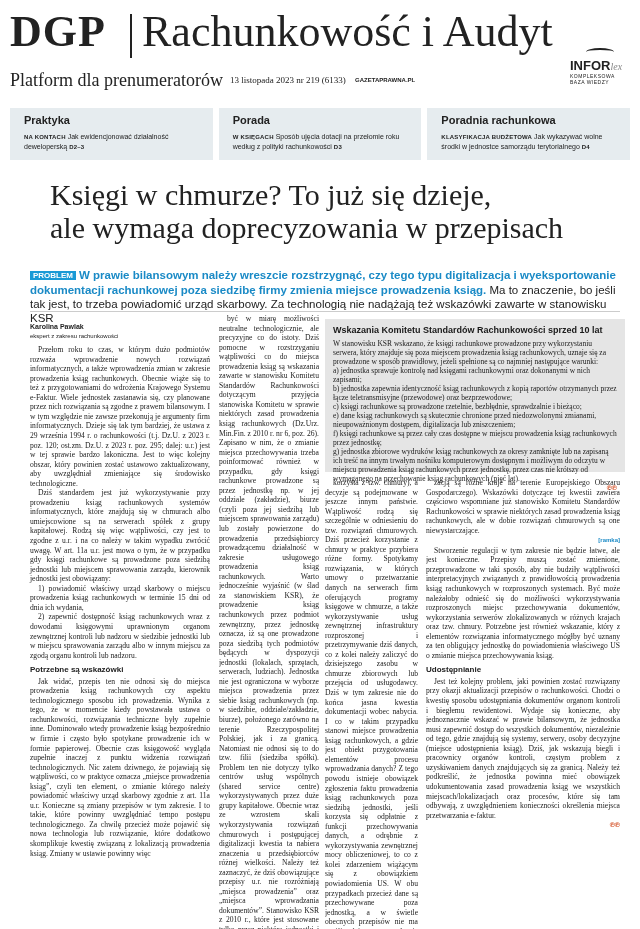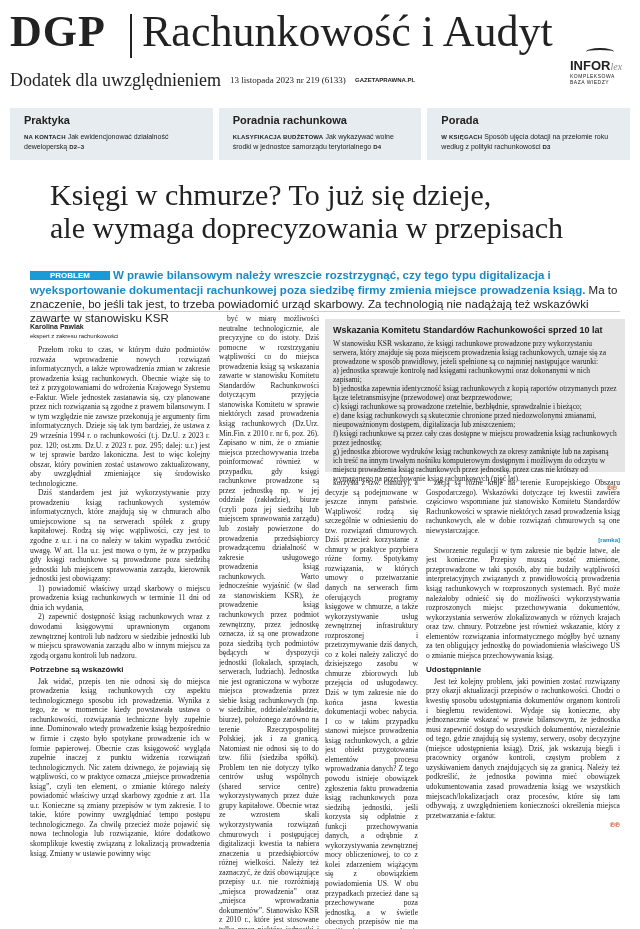--- a/index.html
+++ b/index.html
@@ -17,21 +17,21 @@
 .infor-logo i{font-family:"Liberation Serif",serif;font-weight:normal;color:#888;font-size:10px}
 .infor-tag{font-family:"Liberation Sans",sans-serif;font-size:5px;line-height:6px;color:#222;letter-spacing:.5px}
 .infor-book{width:28px;height:8px;margin:0 auto 2px;border-top:2px solid #222;border-radius:50% 50% 0 0}
 .topnav{position:absolute;left:10px;top:108px;right:10px;height:52px;display:flex;gap:6px}
 .nav-box{flex:1;background:#e6ecef;padding:6px 14px}
 .nav-title{font-family:"Liberation Sans",sans-serif;font-size:11px;font-weight:bold;color:#222;margin-bottom:6px}
 .nav-desc{font-family:"Liberation Sans",sans-serif;font-size:7px;line-height:9px;color:#222}
 .nav-desc b{font-size:6px;letter-spacing:.2px}
 .headline{position:absolute;left:50px;top:178px;width:580px;font-family:"Liberation Serif",serif;font-size:30px;line-height:33px;color:#222}
 .lead{position:absolute;left:30px;top:268px;width:590px;font-family:"Liberation Sans",sans-serif;font-size:11.5px;line-height:14px;color:#222}
-.tag-problem{background:#1a9ad6;color:#fff;font-size:8px;font-weight:bold;padding:0 20px;margin-right:3px;vertical-align:1px}
+.tag-problem{background:#1a9ad6;color:#fff;font-size:8px;font-weight:bold;padding:0 3px;margin-right:3px;vertical-align:1px}
 .lead-strong{color:#1a8ac6;font-weight:bold}
 .lead-rule{position:absolute;left:30px;top:311px;width:590px;height:1px;background:#ccc}
 .col{position:absolute;font-family:"Liberation Serif",serif;font-size:7.6px;line-height:9.55px;text-align:justify;color:#222}
 .col p{text-indent:8px}
 .col h4{font-family:"Liberation Sans",sans-serif;font-size:8px;font-weight:bold;margin:5px 0 2px}
 .author{font-family:"Liberation Sans",sans-serif;font-size:7px;font-weight:bold}
 .author-role{font-family:"Liberation Sans",sans-serif;font-size:6px;margin-bottom:4px}
 .col1{left:30px;top:322px;width:180px}
 .col2{left:219px;top:314px;width:190px}
 .col3{left:219px;top:478px;width:190px}
@@ -46,62 +46,62 @@
 </head>
 <body>
 
 <div class="masthead">
   <div class="dgp">DGP</div>
   <div class="mast-sep"></div>
   <div class="section-title">Rachunkowość i Audyt</div>
 </div>
 
 <div class="subline">
-  <div class="sub-text">Dodatek dla uwzględnieniem</div>
+  <div class="sub-text">Platform dla prenumeratorów</div>
   <div class="issue">13 listopada 2023 nr 219 (6133)</div>
   <div class="site">GAZETAPRAWNA.PL</div>
   <div class="infor">
     <div class="infor-book"></div>
     <div class="infor-logo"><span>INFOR</span><i>lex</i></div>
     <div class="infor-tag">KOMPLEKSOWA</div>
     <div class="infor-tag">BAZA WIEDZY</div>
   </div>
 </div>
 
 <div class="topnav">
   <div class="nav-box">
     <div class="nav-title">Praktyka</div>
     <div class="nav-desc"><b>NA KONTACH</b> <span>Jak ewidencjonować działalność deweloperską</span> <b>D2–3</b></div>
   </div>
   <div class="nav-box">
+    <div class="nav-title">Porada</div>
+    <div class="nav-desc"><b>W KSIĘGACH</b> <span>Sposób ujęcia dotacji na przełomie roku według z polityki rachunkowości</span> <b>D3</b></div>
+  </div>
+  <div class="nav-box">
     <div class="nav-title">Poradnia rachunkowa</div>
     <div class="nav-desc"><b>KLASYFIKACJA BUDŻETOWA</b> <span>Jak wykazywać wolne środki w jednostce samorządu terytorialnego</span> <b>D4</b></div>
-  </div>
-  <div class="nav-box">
-    <div class="nav-title">Porada</div>
-    <div class="nav-desc"><b>W KSIĘGACH</b> <span>Sposób ujęcia dotacji na przełomie roku według z polityki rachunkowości</span> <b>D3</b></div>
   </div>
 </div>
 
 <div class="headline">
   <div>Księgi w chmurze? To już się dzieje,</div>
   <div>ale wymaga doprecyzowania w przepisach</div>
 </div>
 
 <div class="lead">
   <span class="tag-problem">PROBLEM</span><span class="lead-strong">W prawie bilansowym należy wreszcie rozstrzygnąć, czy tego typu digitalizacja i wyeksportowanie dokumentacji rachunkowej poza siedzibę firmy zmienia miejsce prowadzenia ksiąg.</span><span> Ma to znaczenie, bo jeśli tak jest, to trzeba powiadomić urząd skarbowy. Za technologią nie nadążają też wskazówki zawarte w stanowisku KSR</span>
 </div>
 <div class="lead-rule"></div>
 
 <div class="col col1">
   <div class="author">Karolina Pawlak</div>
   <div class="author-role">ekspert z zakresu rachunkowości</div>
   <p>Przełom roku to czas, w którym dużo podmiotów rozważa wprowadzenie nowych rozwiązań informatycznych, a także wprowadzenia zmian w zakresie prowadzenia ksiąg rachunkowych. Obecnie wiąże się to też z przygotowaniami do wdrożenia Krajowego Systemu e-Faktur. Wiele jednostek zastanawia się, czy planowane przez nich rozwiązania są zgodne z prawem bilansowym. I w tym względzie nie zawsze przekonują je argumenty firm informatycznych. Dzieje się tak tym bardziej, że ustawa z 29 września 1994 r. o rachunkowości (t.j. Dz.U. z 2023 r. poz. 120; ost.zm. Dz.U. z 2023 r. poz. 295; dalej: u.r.) jest w tej sprawie bardzo lakoniczna. Jest to więc kolejny obszar, który powinien zostać ustawowo zaktualizowany, aby uwzględniał zmieniające się środowisko technologiczne.</p>
   <p>Dziś standardem jest już wykorzystywanie przy prowadzeniu ksiąg rachunkowych systemów informatycznych, które znajdują się w chmurach albo umiejscowione są na serwerach spółek z grupy kapitałowej. Rodzą się więc wątpliwości, czy jest to zgodne z u.r. i na co należy w takim wypadku zwrócić uwagę. W art. 11a u.r. jest mowa o tym, że w przypadku gdy księgi rachunkowe są prowadzone poza siedzibą jednostki lub miejscem sprawowania zarządu, kierownik jednostki jest obowiązany:</p>
-  <p>1) powiadomić właściwy urząd skarbowy o miejscu prowadzenia ksiąg rachunkowych w terminie 11 dni od dnia ich wydania,</p>
+  <p>1) powiadomić właściwy urząd skarbowy o miejscu prowadzenia ksiąg rachunkowych w terminie 15 dni od dnia ich wydania,</p>
   <p>2) zapewnić dostępność ksiąg rachunkowych wraz z dowodami księgowymi uprawnionym organom zewnętrznej kontroli lub nadzoru w siedzibie jednostki lub w miejscu sprawowania zarządu albo w innym miejscu za zgodą organu kontroli lub nadzoru.</p>
   <h4>Potrzebne są wskazówki</h4>
   <p>Jak widać, przepis ten nie odnosi się do miejsca prowadzenia ksiąg rachunkowych czy aspektu technologicznego sposobu ich prowadzenia. Wynika z tego, że w momencie kiedy powstawała ustawa o rachunkowości, rozwiązania techniczne były zupełnie inne. Dominowało wtedy prowadzenie ksiąg bezpośrednio w firmie i często było spotykane prowadzenie ich w formie papierowej. Obecnie czas księgowość wygląda zupełnie inaczej z punktu widzenia rozwiązań technologicznych. Nic zatem dziwnego, że pojawiają się wątpliwości, co w praktyce oznacza „miejsce prowadzenia ksiąg”, czyli ten element, o zmianie którego należy powiadomić właściwy urząd skarbowy zgodnie z art. 11a u.r. Konieczne są zmiany przepisów w tym zakresie. I to takie, które powinny uwzględniać tempo postępu technologicznego. Za chwilę przecież może pojawić się nowa technologia lub rozwiązanie, które dodatkowo skomplikuje kwestię związaną z lokalizacją prowadzenia ksiąg. Zmiany w ustawie powinny więc</p>
 </div>
 
 <div class="col col2" style="width:100px;height:160px;overflow:hidden">
 </div>
 <div class="col" style="left:219px;top:314px;width:100px;height:160px;overflow:hidden">
   <p>być w miarę możliwości neutralne technologicznie, ale precyzyjne co do istoty. Dziś pomocne w rozstrzyganiu wątpliwości co do miejsca prowadzenia ksiąg są wskazania zawarte w stanowisku Komitetu Standardów Rachunkowości dotyczącym przyjęcia stanowiska Komitetu w sprawie niektórych zasad prowadzenia ksiąg rachunkowych (Dz.Urz. Min.Fin. z 2010 r. nr 6, poz. 26). Zapisano w nim, że o zmianie miejsca przechowywania trzeba poinformować również w przypadku, gdy księgi rachunkowe prowadzone są przez jednostkę np. w jej oddziale (zakładzie), biurze (czyli poza jej siedzibą lub miejscem sprawowania zarządu) lub zostały powierzone do prowadzenia przedsiębiorcy prowadzącemu działalność w zakresie usługowego prowadzenia ksiąg rachunkowych. Warto jednocześnie wyjaśnić (w ślad za stanowiskiem KSR), że prowadzenie ksiąg rachunkowych przez podmiot zewnętrzny, przez jednostkę oznacza, iż są one prowadzone poza siedzibą tych podmiotów będących w dyspozycji jednostki (lokalach, sprzętach, serwerach, ludziach). Jednostka nie jest ograniczona w wyborze miejsca prowadzenia przez siebie ksiąg rachunkowych (np. w siedzibie, oddziale/zakładzie, biurze), położonego zarówno na terenie Rzeczypospolitej Polskiej, jak i za granicą. Natomiast nie odnosi się to do tzw. filii (siedziba spółki). Problem ten nie dotyczy tylko centrów usług wspólnych (shared service centre) wykorzystywanych przez duże grupy kapitałowe. Obecnie wraz ze wzrostem skali wykorzystywania rozwiązań chmurowych i postępującej digitalizacji kwestia ta nabiera znaczenia u przedsiębiorców różnej wielkości. Należy też zaznaczyć, że dziś obowiązujące przepisy u.r. nie rozróżniają „miejsca prowadzenia” oraz „miejsca wprowadzania dokumentów”. Stanowisko KSR z 2010 r., które jest stosowane tylko przez niektóre jednostki i nie ma mocy powszechnie obowiązującej, wskazuje tylko, że jeżeli wprowadzanie danych dowodu księgowego do systemu finansowo-księgowego nie wiąże się bezpośrednio z:</p>
 </div>

